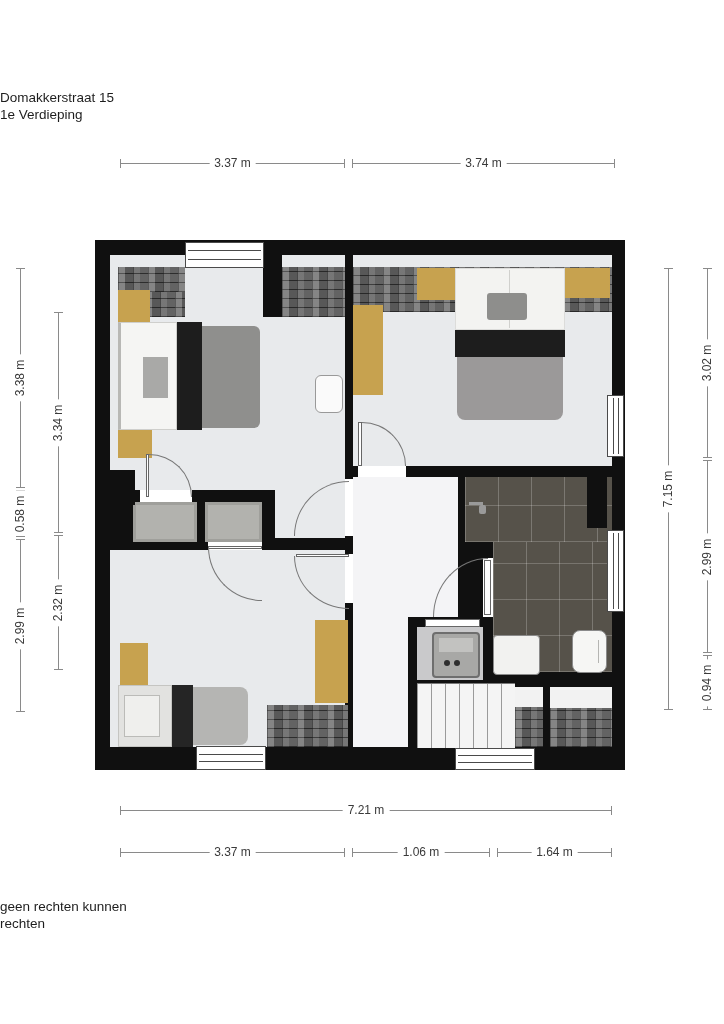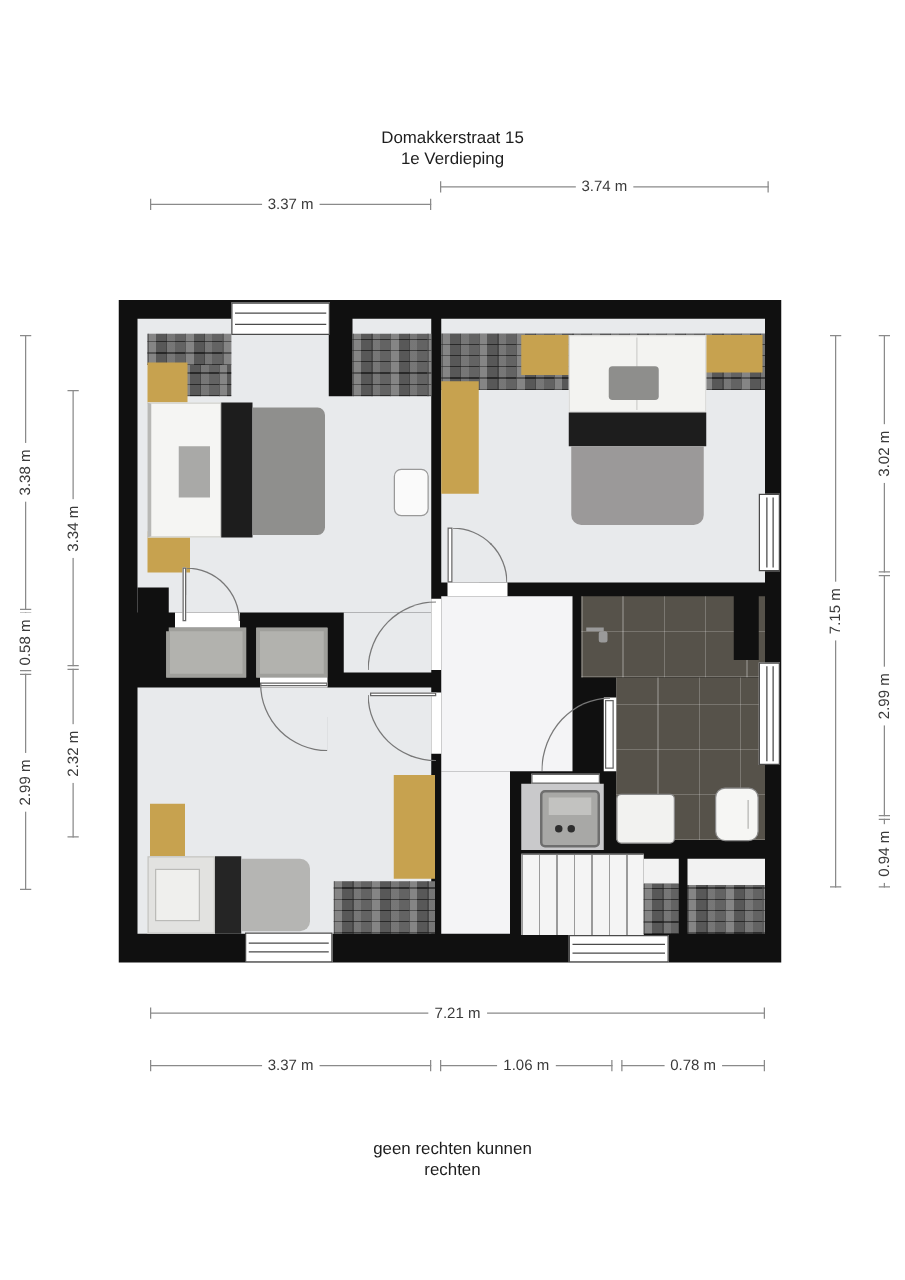--- a/index.html
+++ b/index.html
@@ -1,19 +1,19 @@
 <!DOCTYPE html>
 <html><head>
 <meta charset="utf-8">
 <style>
   html,body{margin:0;padding:0;background:#fff;}
   .page{position:relative;width:724px;height:1024px;background:#fff;overflow:hidden;
         font-family:"Liberation Sans",sans-serif;color:#1d1d1d;}
   .abs{position:absolute;}
-  .ctr{width:100%;text-align:center;font-size:13.5px;line-height:17px;margin-top:12px;}
+  .ctr{width:100%;text-align:left;font-size:13.5px;line-height:17px;}
   
   .plan{position:absolute;left:95px;top:240px;width:530px;height:530px;background:#101010;}
   .floor{position:absolute;background:#e8eaec;}
   .hallf{position:absolute;background:#f4f4f6;}
   .wall{position:absolute;background:#101010;}
   .tile{position:absolute;background-color:#56524a;
         background-image:repeating-linear-gradient(90deg,rgba(255,255,255,.22) 0 1px,transparent 1px 33px),
                          repeating-linear-gradient(0deg,rgba(255,255,255,.20) 0 1px,transparent 1px 36px);}
   .brick{position:absolute;background-color:#6e6e6e;
         background-image:
@@ -52,21 +52,21 @@
 <body>
 
 <div class="page">
 
   <div class="abs ctr" style="top:89px;font-weight:400;">Domakkerstraat 15</div>
   <div class="abs ctr" style="top:106px;">1e Verdieping</div>
 
   <div class="dimh" style="left:120px;top:163px;width:225px;">
       <span>3.37 m</span>
     </div>
-  <div class="dimh" style="left:352px;top:149px;width:263px;">
+  <div class="dimh" style="left:352px;top:163px;width:263px;">
       <span>3.74 m</span>
     </div>
 
   <div class="dimv" style="left:20px;top:268px;height:220px;">
       <span>3.38 m</span>
     </div>
   <div class="dimv" style="left:20px;top:490px;height:47px;">
       <span>0.58 m</span>
     </div>
   <div class="dimv" style="left:20px;top:539px;height:173px;">
@@ -194,19 +194,19 @@
   <div class="dimh" style="left:120px;top:810px;width:492px;">
       <span>7.21 m</span>
     </div>
   <div class="dimh" style="left:120px;top:852px;width:225px;">
       <span>3.37 m</span>
     </div>
   <div class="dimh" style="left:352px;top:852px;width:138px;">
       <span>1.06 m</span>
     </div>
   <div class="dimh" style="left:497px;top:852px;width:115px;">
-      <span>0.78 m</span>
+      <span>1.64 m</span>
     </div>
 
   <div class="abs ctr" style="top:898px;">geen rechten kunnen</div>
   <div class="abs ctr" style="top:915px;">rechten</div>
 
 </div>
 
 </body></html>

